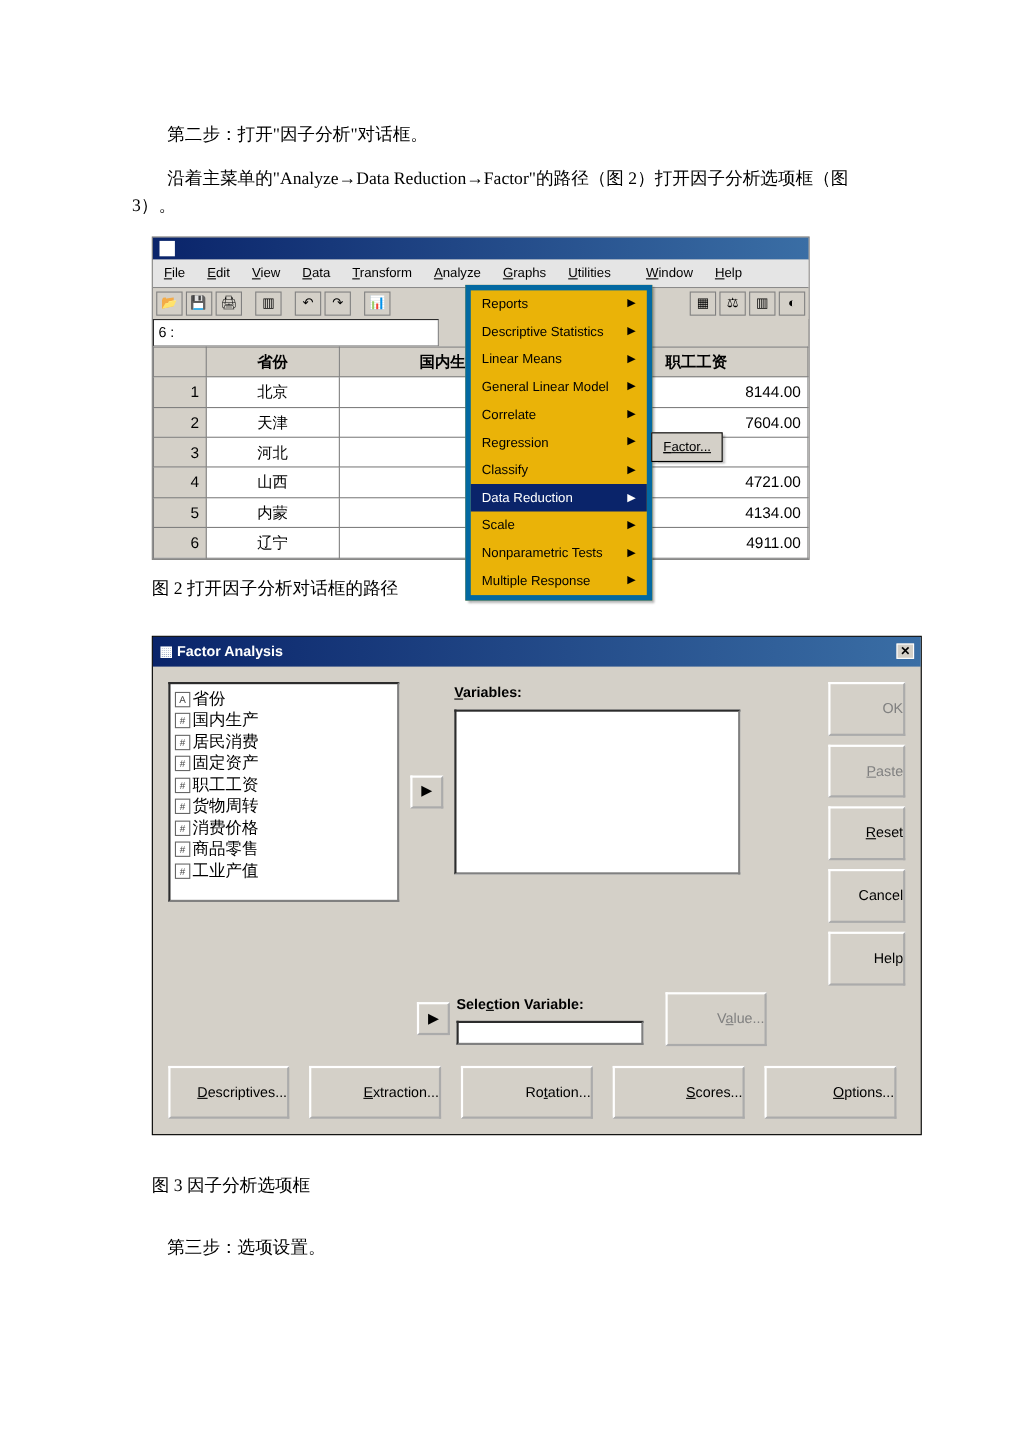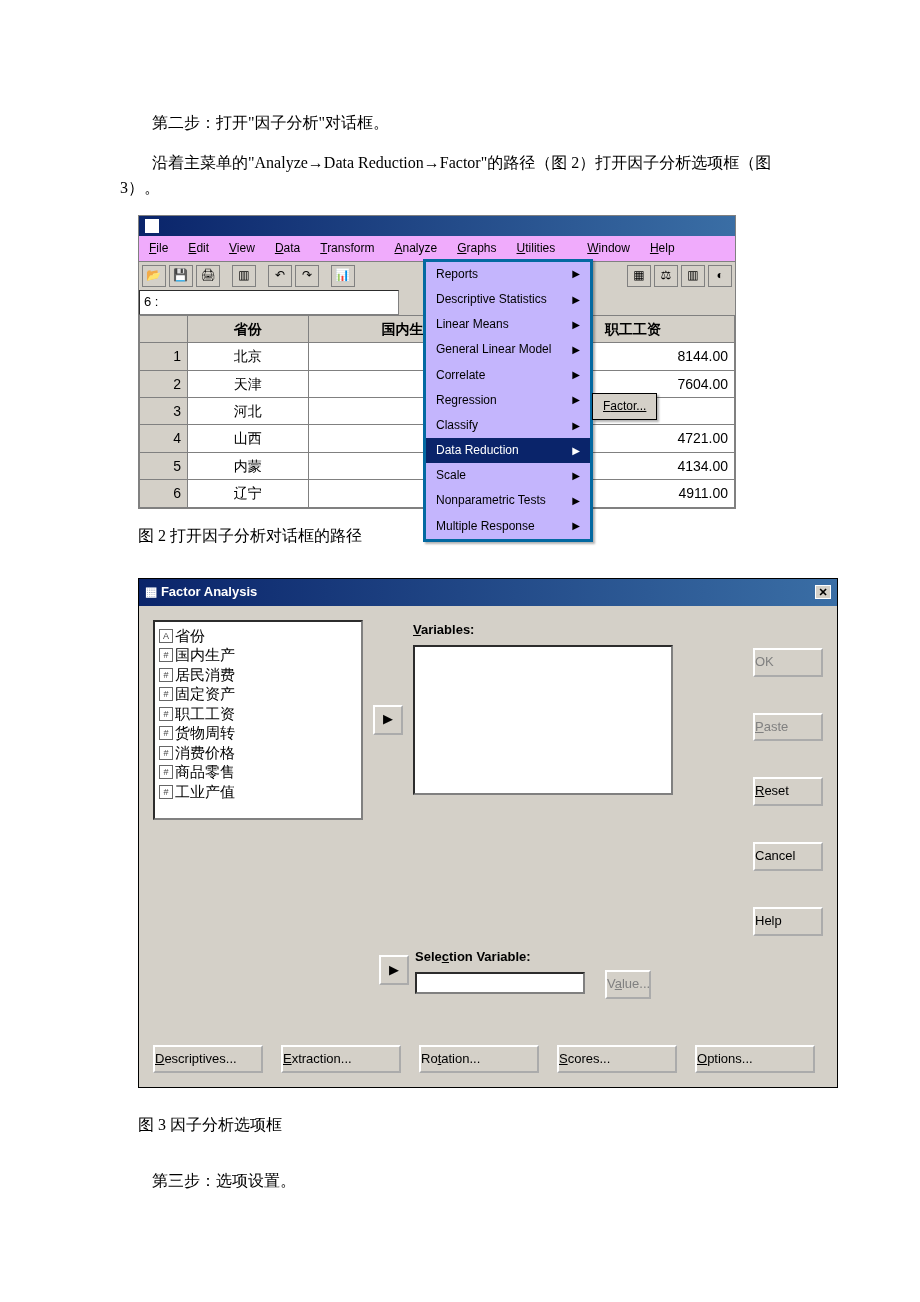--- a/index.html
+++ b/index.html
@@ -38,21 +38,21 @@
       align-items: center;
       gap: 4px;
     }
     .title-icon {
       width: 14px; height: 14px;
       background: #fff;
       display: inline-block;
     }
     .menubar {
       display: flex;
-      background: #f0abfc;
+      background: #e5e5e5;
       border-bottom: 1px solid #808080;
     }
     .menubar .mi {
       padding: 3px 10px;
     }
     .toolbar {
       display: flex;
       background: #d4d0c8;
       padding: 3px;
       gap: 3px;
@@ -101,22 +101,22 @@
       width: 48px;
     }
     table.spss-grid td.prov {
       text-align: center;
     }
     
     .analyze-menu {
       position: absolute;
       left: 284px;
       top: 43px;
-      background: #c4b5fd;
-      border: 3px solid #0369a1;
+      background: #eab308;
+      border: 5px solid #0369a1;
       box-shadow: 2px 2px 2px rgba(0,0,0,0.3);
       width: 170px;
       font-size: 12px;
     }
     .analyze-menu .mitem {
       padding: 3px 10px;
       display: flex;
       justify-content: space-between;
       align-items: center;
     }
@@ -251,26 +251,25 @@
       width: 170px; height: 22px;
     }
     .btn-col {
       margin-left: auto;
       display: flex;
       flex-direction: column;
       gap: 8px;
     }
     .dlg-btn {
       width: 70px;
-      text-align: left;
-      padding: 2px 0;
+      text-align: right;
+      padding: 12px 0;
       background: #d4d0c8;
       border: 2px outset #fff;
       font-size: 13px;
-      margin-top: 28px;
     }
     .dlg-btn.disabled { color: #808080; }
     .bottom-row {
       display: flex;
       gap: 18px;
       margin-top: 18px;
     }
     .bottom-row .dlg-btn { width: 110px; }
     .bottom-row .dlg-btn.sm { width: 120px; }
     .value-btn-wrap { margin-left: 14px; }
@@ -488,29 +487,29 @@
           <div class="dlg-btn">Help</div>
         </div>
       </div>
       <div class="sel-row" style="margin-top:6px;margin-left:226px">
         <div class="arrow-btn">▶</div>
         <div>
           <div class="field-label">Sele<span class="und">c</span>tion Variable:</div>
           <div class="sel-input"></div>
         </div>
         <div class="value-btn-wrap">
-          <div class="dlg-btn disabled" style="width:46px">V<span class="und">a</span>lue...</div>
+          <div class="dlg-btn disabled" style="width:92px">V<span class="und">a</span>lue...</div>
         </div>
       </div>
       <div class="bottom-row">
         <div class="dlg-btn"><span class="und">D</span>escriptives...</div>
         <div class="dlg-btn sm"><span class="und">E</span>xtraction...</div>
         <div class="dlg-btn sm">Ro<span class="und">t</span>ation...</div>
         <div class="dlg-btn sm"><span class="und">S</span>cores...</div>
         <div class="dlg-btn sm"><span class="und">O</span>ptions...</div>
       </div>
     </div>
   </div>
 </div>
 
-<p class="caption" style="margin-top:24px">图 3 因子分析选项框</p>
+<p class="caption" style="margin-top:34px">图 3 因子分析选项框</p>
 
 <p class="para" style="margin-top:30px">第三步：选项设置。</p>
 
 </body></html>

